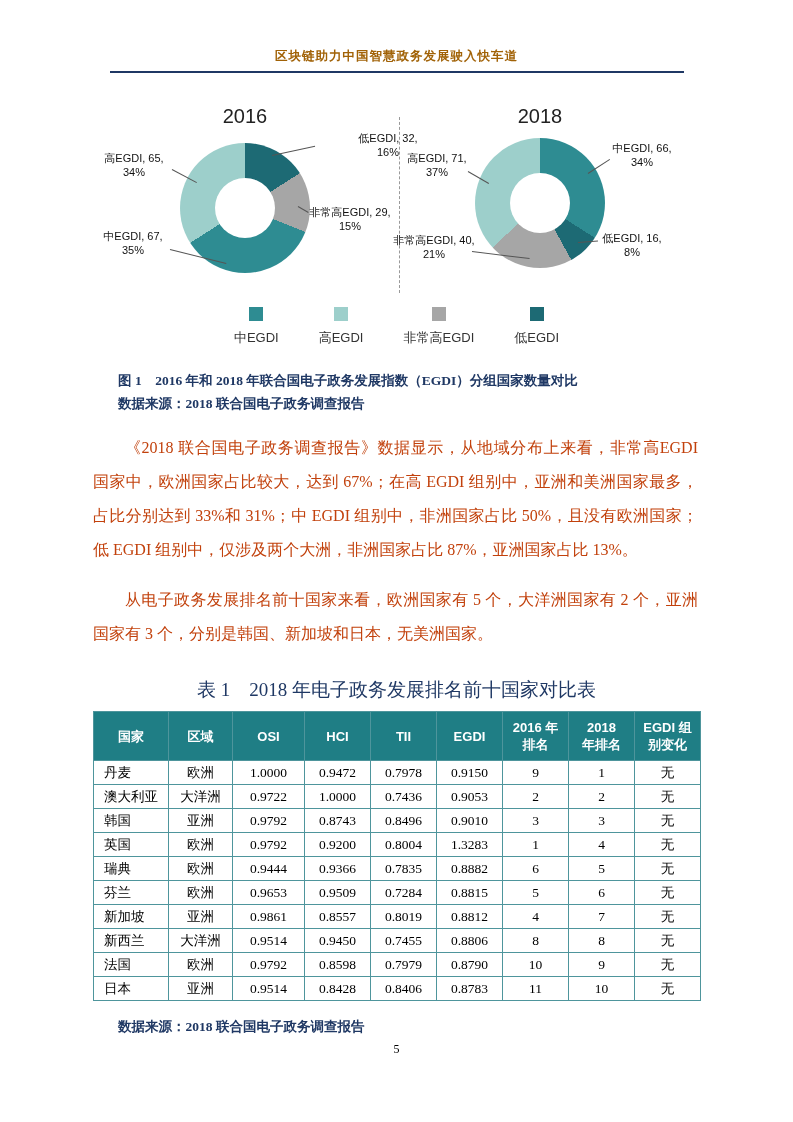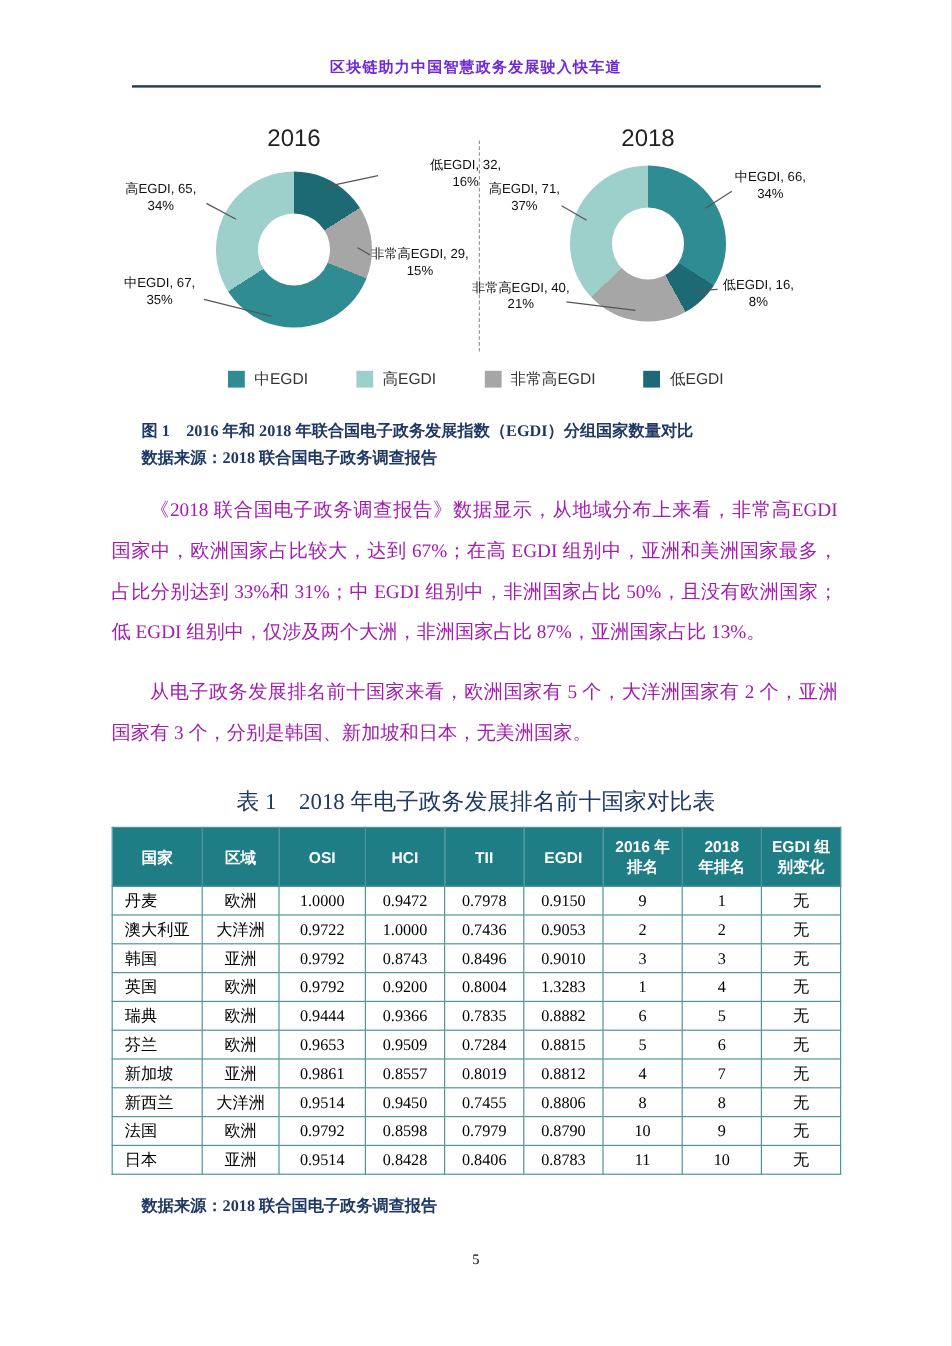--- a/index.html
+++ b/index.html
@@ -9,21 +9,21 @@
     margin:0 auto;
     background:#ffffff;
     outline:1px solid #c9c9c9;
     font-family:"Liberation Serif", serif;
     color:#000;
     overflow:hidden;
   }
   
   .header{margin-top:48px;text-align:center;}
   .header-title{
-    font-size:12.5px;font-weight:bold;color:#6d28d9;
+    font-size:12.5px;font-weight:bold;color:#a16207;
     letter-spacing:1px;
   }
   .header-rule{width:574px;margin:6px auto 0;border-bottom:2px solid #1F3864;}
 
   
   .charts-section{position:relative;height:198px;margin-top:30px;font-family:"Liberation Sans", sans-serif;}
   .chart-title{position:absolute;width:130px;text-align:center;top:2px;font-size:20px;color:#222;}
   .t2016{left:180px;}
   .t2018{left:475px;}
   .donut{position:absolute;width:130px;height:130px;border-radius:50%;}
@@ -45,35 +45,35 @@
   .l16-vhigh{left:298px;top:103px;width:12px;transform:rotate(30deg);}
   .l16-mid{left:170px;top:146px;width:58px;transform:rotate(14deg);}
   .l18-mid{left:588px;top:70px;width:26px;transform:rotate(-33deg);}
   .l18-high{left:468px;top:68px;width:24px;transform:rotate(30deg);}
   .l18-low{left:578px;top:139px;width:20px;transform:rotate(-4deg);}
   .l18-vhigh{left:472px;top:148px;width:58px;transform:rotate(7deg);}
   .chart-divider{position:absolute;left:399px;top:14px;height:176px;border-left:1px dashed #999;}
 
   
   .legend{display:flex;justify-content:center;gap:40px;margin-top:6px;font-family:"Liberation Sans", sans-serif;}
-  .legend-item{display:flex;align-items:center;gap:8px;font-size:13px;color:#333;}
+  .legend-item{display:flex;align-items:center;gap:8px;font-size:13px;color:#333;flex-direction:column;}
   .legend-swatch{width:14px;height:14px;display:inline-block;}
 
   
   .fig-caption,.fig-source,.table-source{
     margin-left:118px;font-size:13.5px;font-weight:bold;color:#1F3864;line-height:23px;
   }
   .fig-caption{margin-top:22px;}
   .table-source{margin-top:14px;}
 
   
   .para{
     margin:16px 95px 0 93px;
     font-size:16px;line-height:34px;
-    text-align:justify;text-indent:2em;color:#a21caf;
+    text-align:justify;text-indent:2em;color:#c2410c;
   }
 
   
   .table-caption{
     text-align:center;font-size:19px;font-weight:normal;color:#1F3864;margin-top:26px;
   }
   table.data{
     border-collapse:collapse;margin:8px 0 0 93px;width:607px;table-layout:fixed;
   }
   table.data th{

